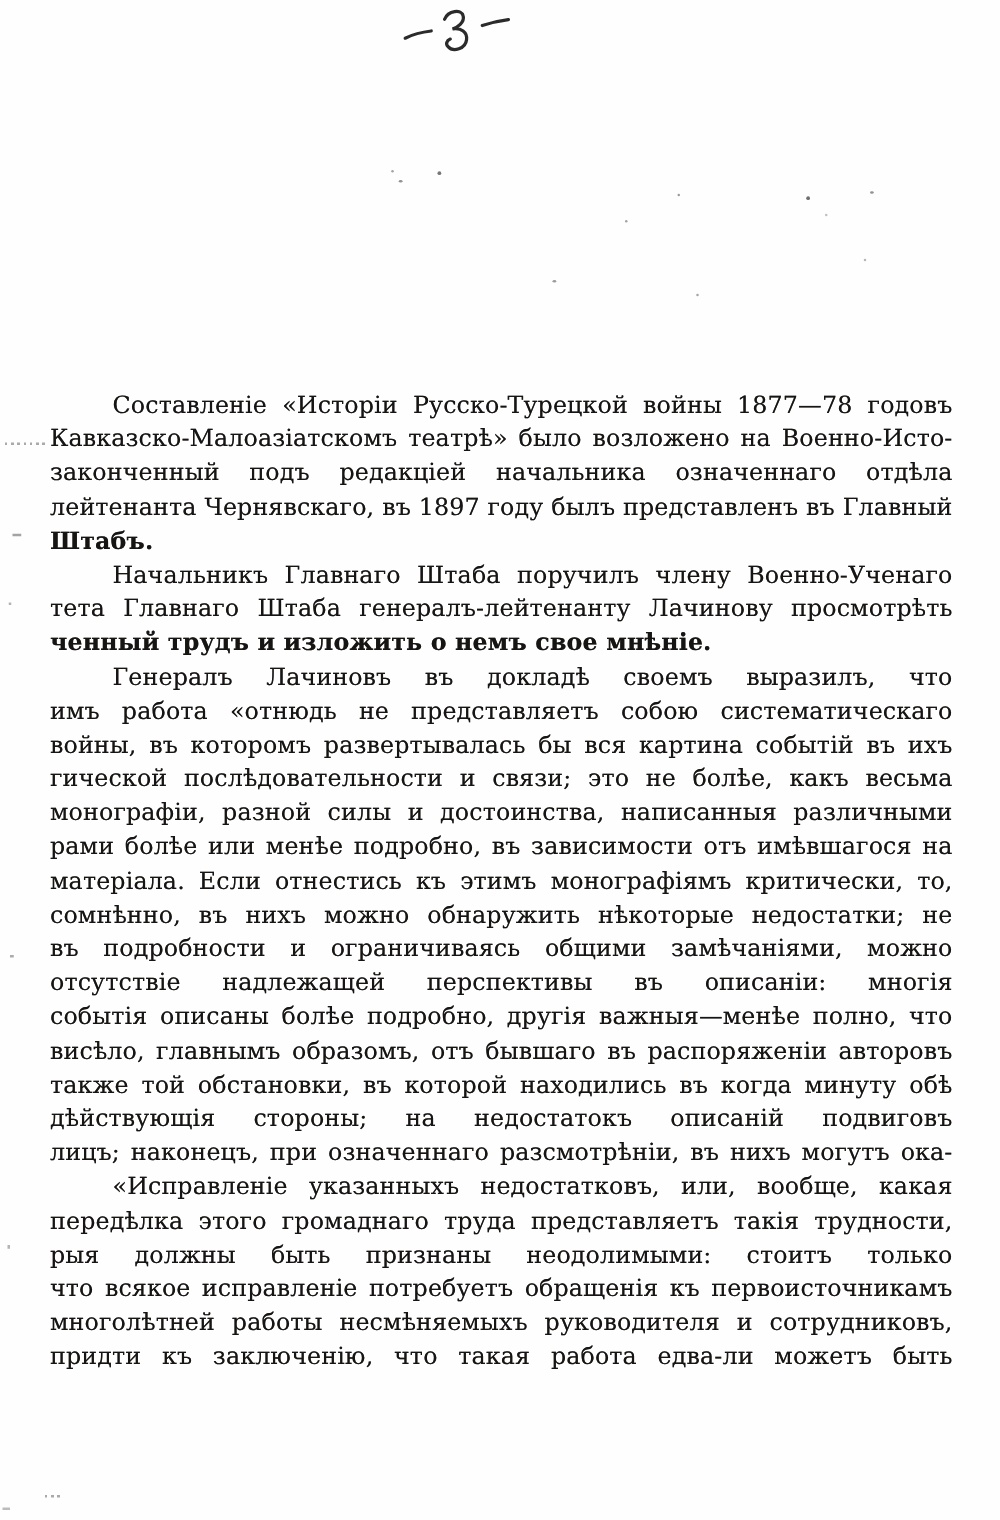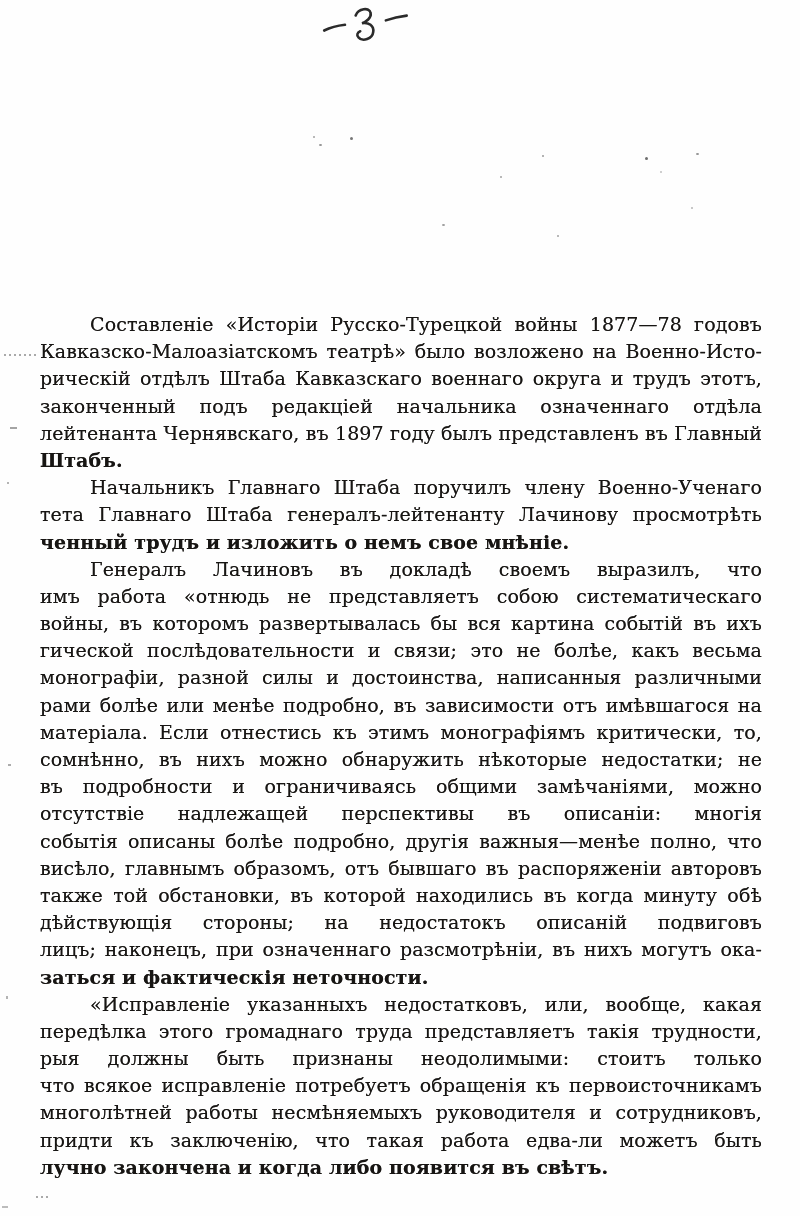--- a/index.html
+++ b/index.html
@@ -78,21 +78,20 @@
       <path d="M38,13 C41,6 52,5 53,11 C54,16 48,20 44,21 C51,20 56,24 55,30 C54,37 44,40 40,35 C38,33 39,30 42,29"></path>
 
       <path d="M68,19 Q78,16 89,15"></path>
     </svg>
   </div>
 
   <div class="text-block" id="textBlock">
       <div class="para">
         <div class="line first">Составленіе «Исторіи Русско-Турецкой войны 1877—78 годовъ на</div>
         <div class="line">Кавказско-Малоазіатскомъ театрѣ» было возложено на Военно-Исто-</div>
-        <div class="line">рическій отдѣлъ Штаба Кавказскаго военнаго округа и трудъ этотъ,</div>
         <div class="line">законченный подъ редакціей начальника означеннаго отдѣла генералъ-</div>
         <div class="line">лейтенанта Чернявскаго, въ 1897 году былъ представленъ въ Главный</div>
         <div class="line last">Штабъ.</div>
       </div>
       <div class="para">
         <div class="line first">Начальникъ Главнаго Штаба поручилъ члену Военно-Ученаго Коми-</div>
         <div class="line">тета Главнаго Штаба генералъ-лейтенанту Лачинову просмотрѣть озна-</div>
         <div class="line last">ченный трудъ и изложить о немъ свое мнѣніе.</div>
       </div>
       <div class="para">
@@ -104,30 +103,28 @@
         <div class="line">рами болѣе или менѣе подробно, въ зависимости отъ имѣвшагося на лицо</div>
         <div class="line">матеріала. Если отнестись къ этимъ монографіямъ критически, то, не-</div>
         <div class="line">сомнѣнно, въ нихъ можно обнаружить нѣкоторые недостатки; не входя</div>
         <div class="line">въ подробности и ограничиваясь общими замѣчаніями, можно указать на</div>
         <div class="line">отсутствіе надлежащей перспективы въ описаніи: многія маловажныя</div>
         <div class="line">событія описаны болѣе подробно, другія важныя—менѣе полно, что за-</div>
         <div class="line">висѣло, главнымъ образомъ, отъ бывшаго въ распоряженіи авторовъ ма-</div>
         <div class="line">также той обстановки, въ которой находились въ когда минуту обѣ</div>
         <div class="line">дѣйствующія стороны; на недостатокъ описаній подвиговъ отдѣльныхъ</div>
         <div class="line">лицъ; наконецъ, при означеннаго разсмотрѣніи, въ нихъ могутъ ока-</div>
-        <div class="line last">заться и фактическія неточности.</div>
       </div>
       <div class="para">
         <div class="line first">«Исправленіе указанныхъ недостатковъ, или, вообще, какая либо</div>
         <div class="line">передѣлка этого громаднаго труда представляетъ такія трудности, кото-</div>
         <div class="line">рыя должны быть признаны неодолимыми: стоитъ только припомнить,</div>
         <div class="line">что всякое исправленіе потребуетъ обращенія къ первоисточникамъ и</div>
         <div class="line">многолѣтней работы несмѣняемыхъ руководителя и сотрудниковъ, чтобы</div>
         <div class="line">придти къ заключенію, что такая работа едва-ли можетъ быть благопо-</div>
-        <div class="line last">лучно закончена и когда либо появится въ свѣтъ.</div>
       </div>
     </div>
 
   <div class="speck" style="left:313px;top:136px;width:2px;height:2px;opacity:.5"></div>
   <div class="speck" style="left:350px;top:137px;width:3px;height:3px;opacity:.75"></div>
   <div class="speck" style="left:319px;top:144px;width:3px;height:2px;opacity:.6"></div>
   <div class="speck" style="left:542px;top:155px;width:2px;height:2px;opacity:.55"></div>
   <div class="speck" style="left:645px;top:157px;width:3px;height:3px;opacity:.8"></div>
   <div class="speck" style="left:696px;top:153px;width:3px;height:2px;opacity:.6"></div>
   <div class="speck" style="left:500px;top:176px;width:2px;height:2px;opacity:.5"></div>

